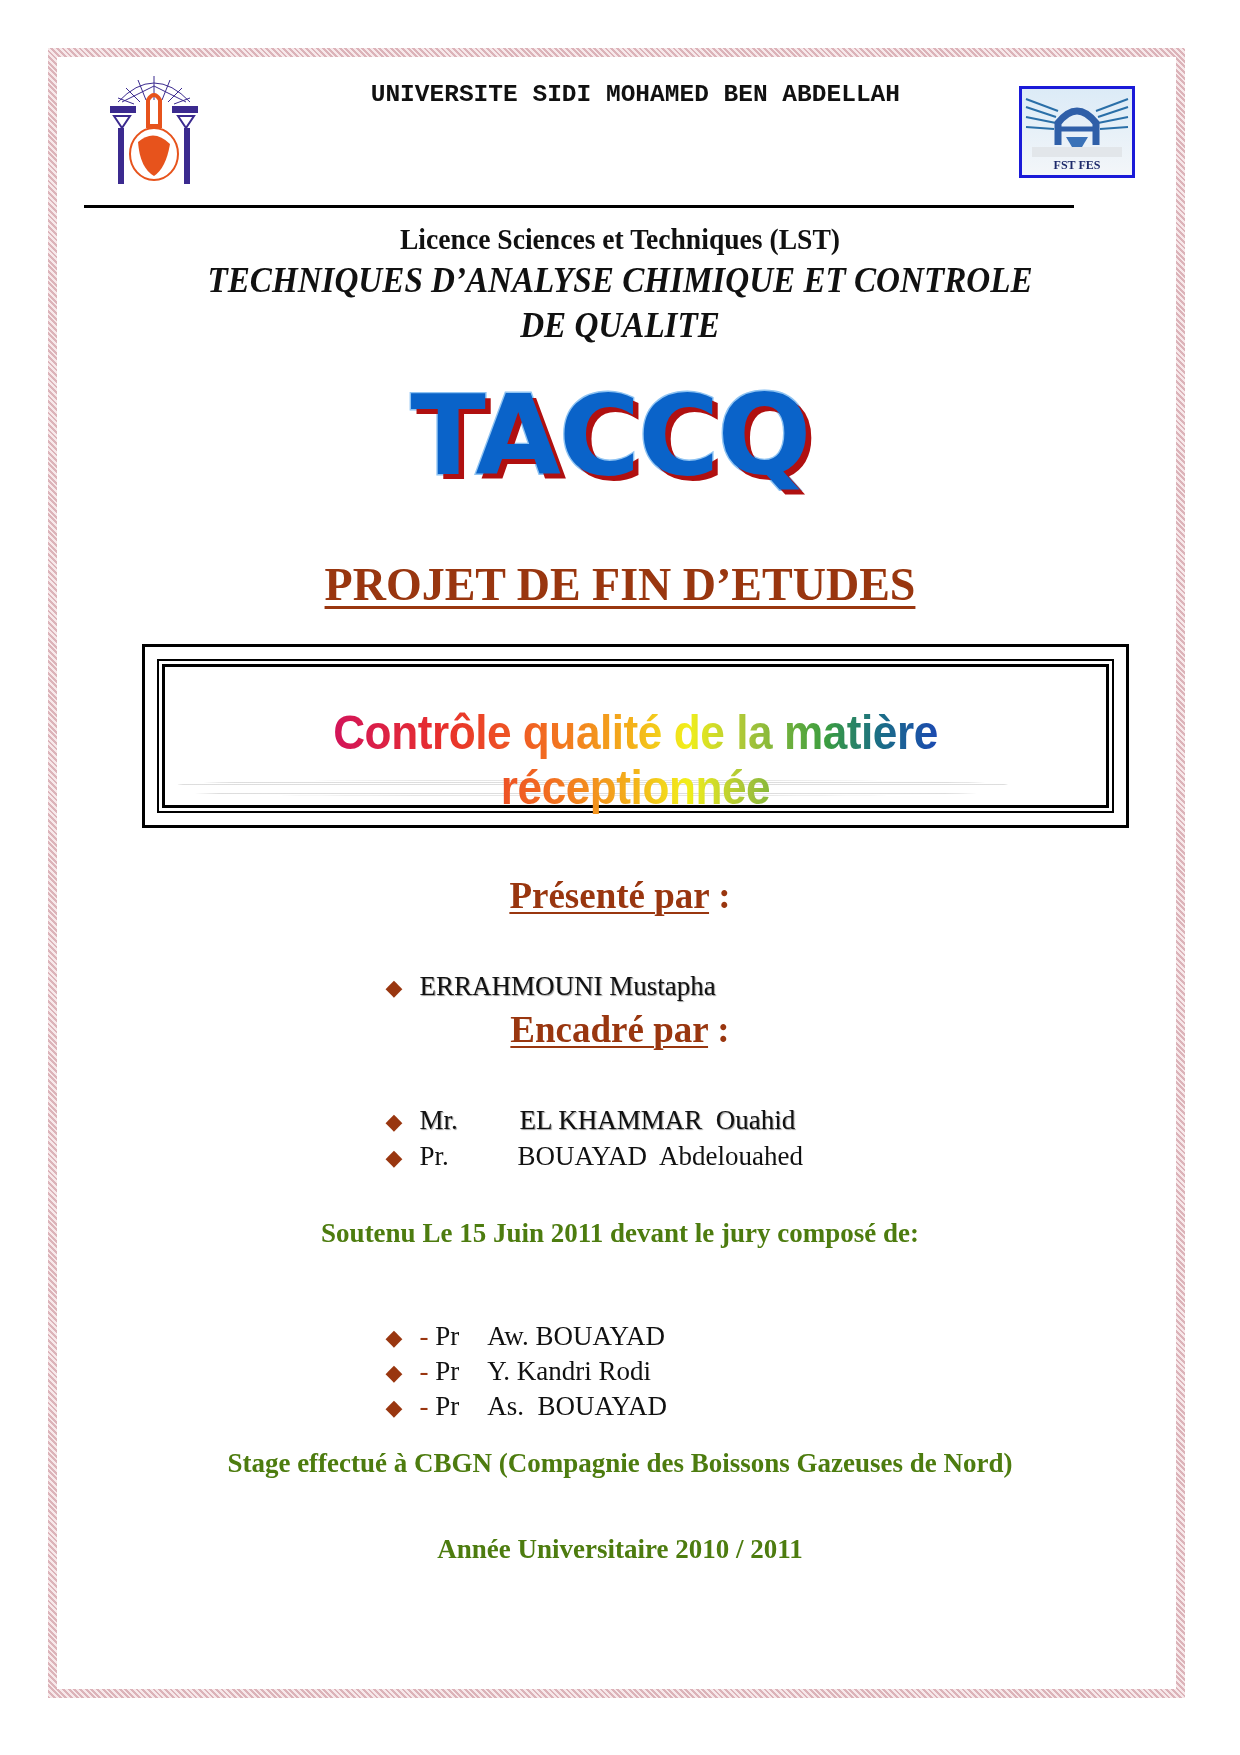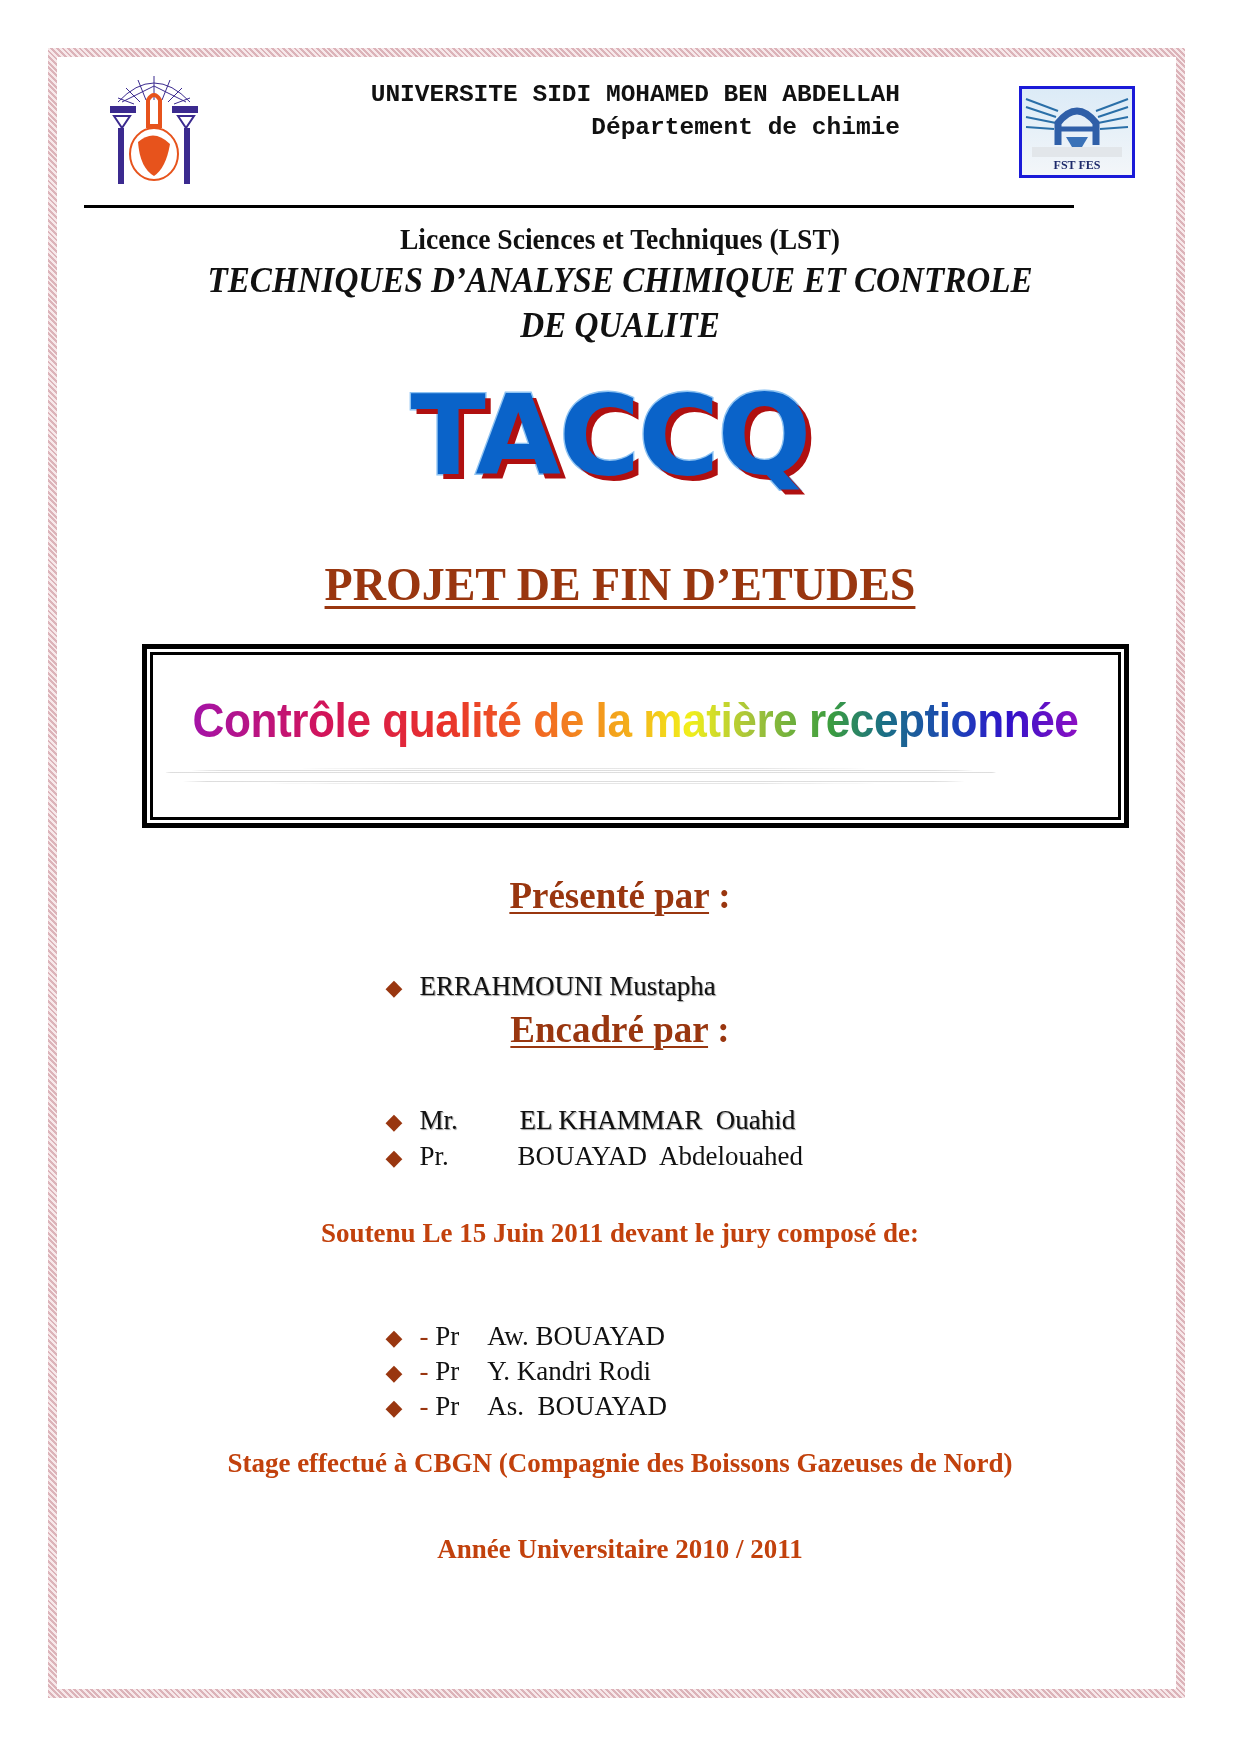--- a/index.html
+++ b/index.html
@@ -27,21 +27,21 @@
     -webkit-text-stroke: 3px #8ec3f2;
     text-shadow: 6px 6px 0 #b01010;
     paint-order: stroke fill;
   }
   .pfe {
     left: 200px; top: 558px; width: 840px; text-align: center;
     font-weight: bold; font-size: 46px; color: #99360f; text-decoration: underline; text-decoration-thickness: 3px; text-underline-offset: 6px;
   }
   .title-frame {
     left: 142px; top: 644px; width: 987px; height: 184px; box-sizing: border-box;
-    border: 3px solid #000; padding: 0; background: #fff;
+    border: 3px solid #000; padding: 12px; background: #fff;
   }
   .title-frame .inner1 { width: 100%; height: 100%; box-sizing: border-box; border: 2px solid #000; padding: 3px; }
   .title-frame .inner2 { width: 100%; height: 100%; box-sizing: border-box; border: 3px solid #000; position: relative; }
   .rainbow-title {
     position: absolute; left: 0; right: 0; top: 38px; text-align: center;
     font-family: "Liberation Sans", sans-serif; font-weight: bold; font-size: 48px; letter-spacing: -0.5px;
     background: linear-gradient(90deg, #a313a8 0%, #d2145a 15%, #e8302b 28%, #f26d21 40%, #f4b41a 50%, #f2ef1b 56%, #a6c43a 63%, #3b9d3f 72%, #1b6f85 78%, #1c44b8 86%, #3012c9 92%, #8e10c3 100%);
     -webkit-background-clip: text; background-clip: text; color: transparent;
     transform: scaleX(0.92);
   }
@@ -50,21 +50,21 @@
     background: repeating-linear-gradient(0deg, #cfcfcf 0 1px, transparent 1px 3px);
     opacity: 0.7; transform: skewX(-40deg) scaleY(0.7); border-radius: 30%;
   }
   .section-label {
     left: 300px; width: 640px; text-align: center; font-weight: bold; font-size: 37px; color: #99360f;
   }
   .section-label .u { text-decoration: underline; text-decoration-thickness: 2px; text-underline-offset: 4px; }
   .row { left: 372px; font-weight: normal; font-size: 27px; color: #111; white-space: pre; text-shadow: 1px 1px 1px #999; }
   .bullet { color: #99360f; font-size: 22px; display: inline-block; width: 34px; text-shadow: none; }
   .dash { color: #99360f; text-shadow: none; }
-  .footer-line { left: 100px; width: 1040px; text-align: center; font-weight: bold; font-size: 27px; color: #c2410c; }
+  .footer-line { left: 100px; width: 1040px; text-align: center; font-weight: bold; font-size: 27px; color: #4d7c0f; }
 </style>
 </head>
 <body>
 
 <div class="page-border"></div>
 
 <div class="abs logo-left">
   <svg width="92" height="115" viewBox="0 0 92 115">
     <g stroke="#3b2a8f" stroke-width="1" fill="none">
       <path d="M10 30 Q46 -8 82 30"></path>
@@ -84,21 +84,20 @@
     <rect x="10" y="56" width="6" height="56" fill="#3b2a8f"></rect>
     <rect x="76" y="56" width="6" height="56" fill="#3b2a8f"></rect>
     <ellipse cx="46" cy="82" rx="24" ry="26" fill="none" stroke="#e7531c" stroke-width="2"></ellipse>
     <path d="M30 70 Q46 56 62 72 Q58 96 46 104 Q32 96 30 70Z" fill="#e7531c"></path>
     <path d="M40 28 Q46 18 52 28 L52 54 L40 54Z" fill="none" stroke="#e7531c" stroke-width="4"></path>
   </svg>
 </div>
 
 <div class="abs header-text">
   <div>UNIVERSITE SIDI MOHAMED BEN ABDELLAH</div>
-  <div>Département de chimie</div>
 </div>
 
 <div class="abs logo-right">
   <svg width="110" height="86" viewBox="0 0 110 86">
     <g stroke="#2a6fa8" stroke-width="2">
       <line x1="4" y1="10" x2="36" y2="22"></line>
         <line x1="4" y1="18" x2="34" y2="28"></line>
         <line x1="4" y1="28" x2="34" y2="34"></line>
         <line x1="4" y1="38" x2="32" y2="40"></line>
       <line x1="106" y1="10" x2="74" y2="22"></line>

